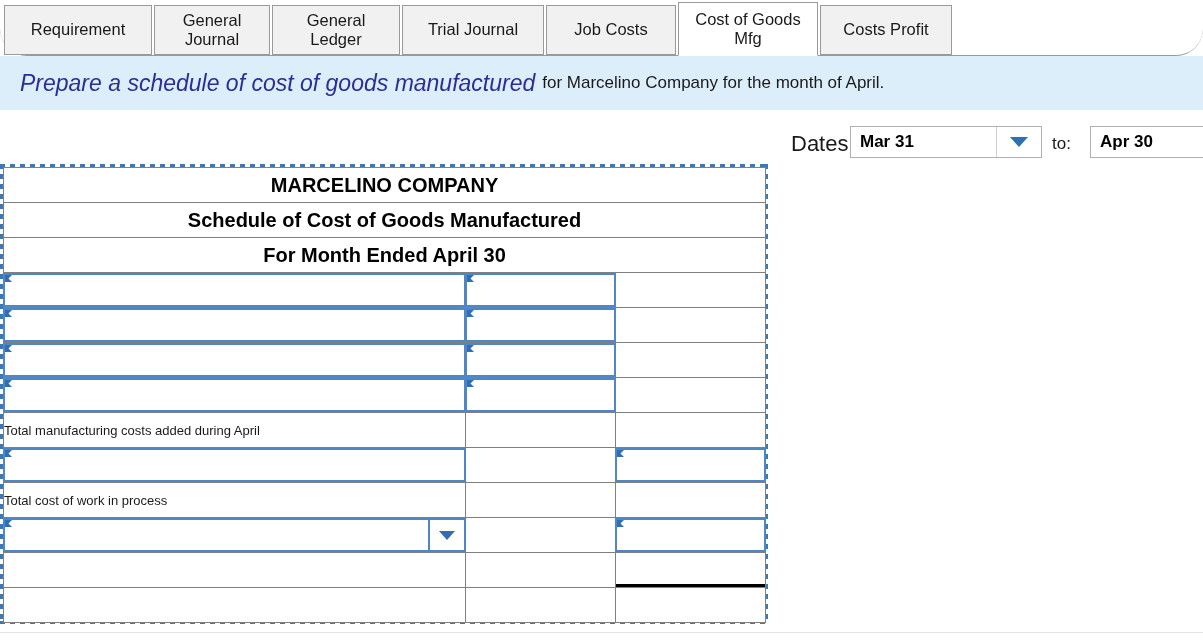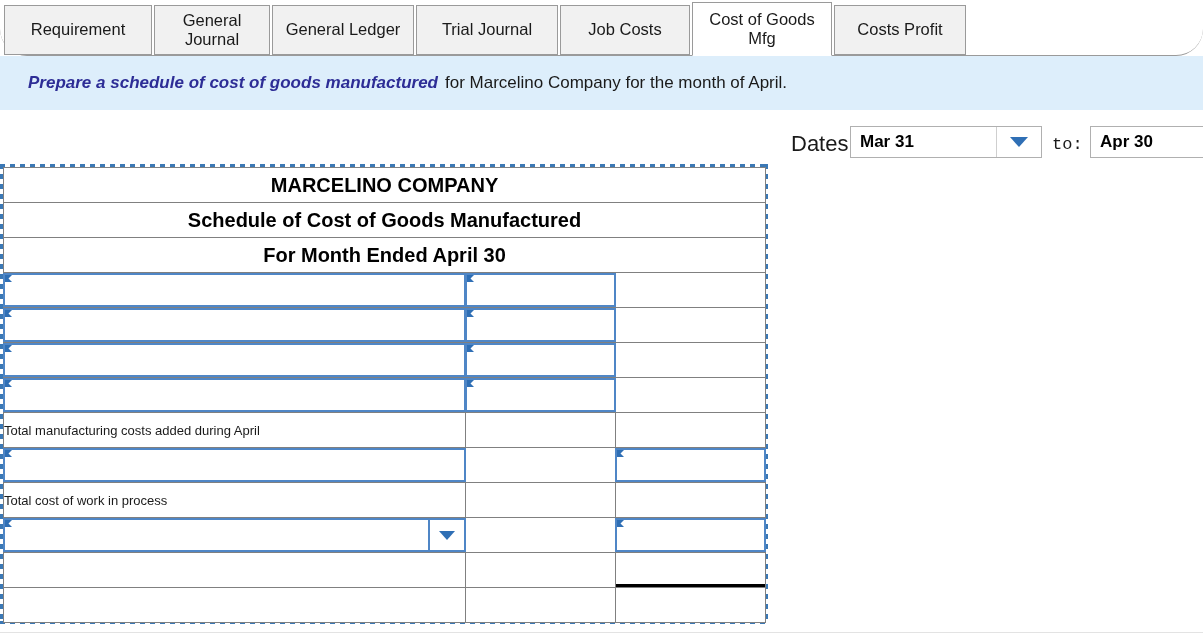--- a/index.html
+++ b/index.html
@@ -49,45 +49,44 @@
   }
   .tab.active {
     background: #ffffff;
     border-bottom: 1px solid #ffffff;
     height: 54px;
     z-index: 4;
     margin-bottom: -1px;
   }
   .tab-w0 { width: 148px; }
   .tab-w1 { width: 116px; }
-  .tab-w2 { width: 142px; }
+  .tab-w2 { width: 128px; }
   .tab-w3 { width: 142px; }
   .tab-w4 { width: 130px; }
   .tab-w5 { width: 140px; }
   .tab-w6 { width: 132px; }
 
   
   .instruction {
     height: 55px;
     box-sizing: border-box;
     background: #ddeefb;
     display: flex;
     align-items: center;
     padding-left: 20px;
     font-size: 17px;
     color: #1a1a1a;
     border-bottom: 1px solid #ffffff;
   }
   .instruction .em {
-    font-weight: bold;
+    font-weight: normal;
     font-style: italic;
     color: #2d2d96;
     margin-right: 7px;
-    font-size: 17px;
-    margin-left: 8px;
+    font-size: 23px;
   }
 
   
   .dates-row {
     position: absolute;
     top: 124px;
     left: 0;
     width: 1203px;
     height: 40px;
     display: flex;
@@ -131,21 +130,20 @@
     width: 0; height: 0;
     border-left: 9px solid transparent;
     border-right: 9px solid transparent;
     border-top: 10px solid #2f6fb5;
   }
   .to-label {
     position: absolute;
     left: 1052px;
     font-size: 17px;
     color: #1a1a1a;
-    font-family: Liberation Mono, monospace;
   }
   .date-end {
     position: absolute;
     left: 1090px;
     top: 2px;
     width: 140px;
     height: 32px;
     box-sizing: border-box;
     background: #ffffff;
     border: 1px solid #b0b0b0;

